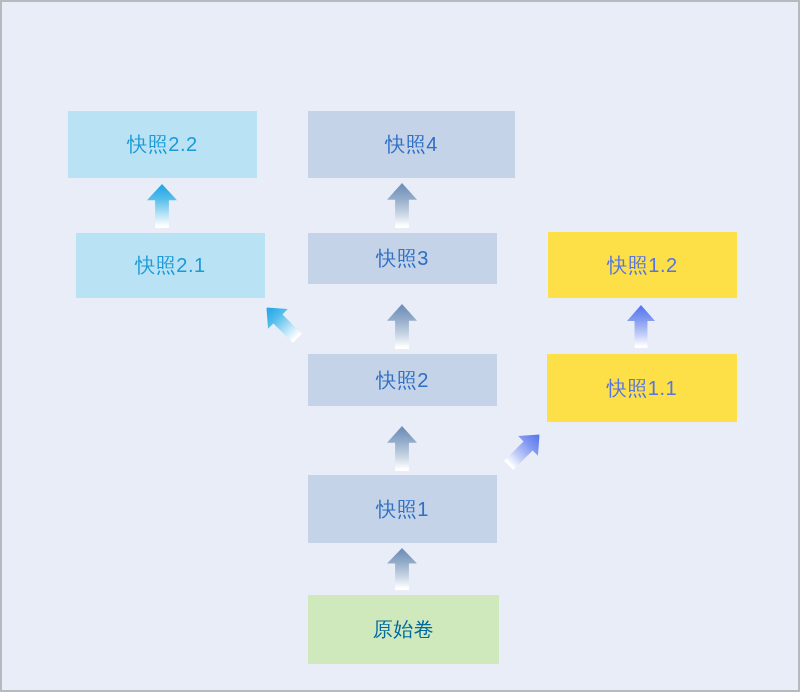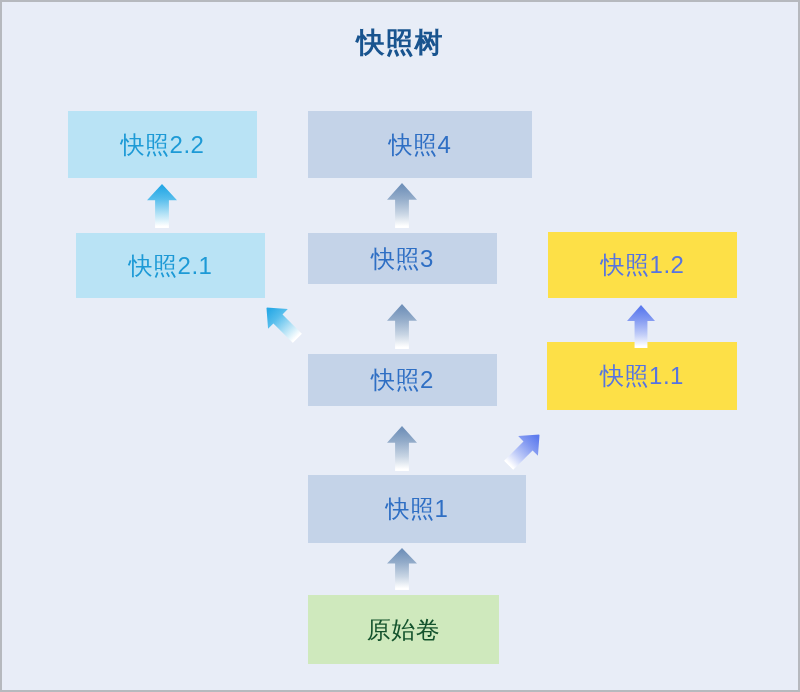--- a/index.html
+++ b/index.html
@@ -25,50 +25,49 @@
     font-weight: bold;
     letter-spacing: 1px;
     color: #19548f;
   }
   .diagram { position: absolute; inset: 0; }
   .node {
     position: absolute;
     display: flex;
     align-items: center;
     justify-content: center;
-    font-size: 24px;
+    font-size: 20px;
     letter-spacing: 0.5px;
     user-select: none;
   }
   .node.cyan  { background: #b9e3f5; color: #1d9ad6; }
   .node.steel { background: #c4d3e8; color: #2f6fc4; }
   .node.peri  { background: #fde047; color: #5674e2; }
-  .node.green { background: #cfe9bd; color: #14532d; }
+  .node.green { background: #cfe9bd; color: #0369a1; }
   .arrow {
     position: absolute;
     clip-path: polygon(50% 0%, 100% 37%, 73% 37%, 73% 100%, 27% 100%, 27% 37%, 0% 37%);
   }
   .arrow.cyan  { background: linear-gradient(180deg, #29a9e6 8%, #55bdec 34%, #b4e2f6 68%, #ffffff 96%); }
   .arrow.steel { background: linear-gradient(180deg, #7292ba 8%, #92abc9 34%, #c8d5e4 68%, #ffffff 96%); }
   .arrow.peri  { background: linear-gradient(180deg, #5d7bee 8%, #8299f1 34%, #c0ccf8 68%, #ffffff 96%); }
 </style>
 </head>
 <body>
 
 <div class="canvas">
-  <div class="title">快照树</div>
   <div class="diagram">
       <div class="node cyan" style="left: 66px; top: 109px; width: 189px; height: 67px;">快照2.2</div>
-      <div class="node steel" style="left: 306px; top: 109px; width: 224px; height: 67px;">快照4</div>
+      <div class="node steel" style="left: 306px; top: 109px; width: 207px; height: 67px;">快照4</div>
       <div class="node cyan" style="left: 66px; top: 231px; width: 189px; height: 65px; margin-left: 8px;">快照2.1</div>
       <div class="node steel" style="left: 306px; top: 231px; width: 189px; height: 51px;">快照3</div>
       <div class="node peri" style="left: 546px; top: 230px; width: 189px; height: 66px;">快照1.2</div>
       <div class="node steel" style="left: 306px; top: 352px; width: 189px; height: 52px;">快照2</div>
-      <div class="node peri" style="left: 545px; top: 340px; width: 190px; height: 68px;">快照1.1</div>
-      <div class="node steel" style="left: 306px; top: 473px; width: 218px; height: 68px;">快照1</div>
+      <div class="node peri" style="left: 545px; top: 352px; width: 190px; height: 68px;">快照1.1</div>
+      <div class="node steel" style="left: 306px; top: 473px; width: 189px; height: 68px;">快照1</div>
       <div class="node green" style="left: 306px; top: 593px; width: 191px; height: 69px;">原始卷</div>
       <div class="arrow cyan" style="left: 145px; top: 182px; width: 30px; height: 44px; transform: rotate(0deg);"></div>
       <div class="arrow steel" style="left: 385px; top: 181px; width: 30px; height: 45px; transform: rotate(0deg);"></div>
       <div class="arrow steel" style="left: 385px; top: 302px; width: 30px; height: 45px; transform: rotate(0deg);"></div>
       <div class="arrow cyan" style="left: 266px; top: 299px; width: 28px; height: 44px; transform: rotate(-45deg);"></div>
       <div class="arrow peri" style="left: 625px; top: 303px; width: 28px; height: 43px; transform: rotate(0deg);"></div>
       <div class="arrow steel" style="left: 385px; top: 424px; width: 30px; height: 45px; transform: rotate(0deg);"></div>
       <div class="arrow peri" style="left: 508px; top: 426px; width: 28px; height: 44px; transform: rotate(45deg);"></div>
       <div class="arrow steel" style="left: 385px; top: 546px; width: 30px; height: 42px; transform: rotate(0deg);"></div>
     </div>

